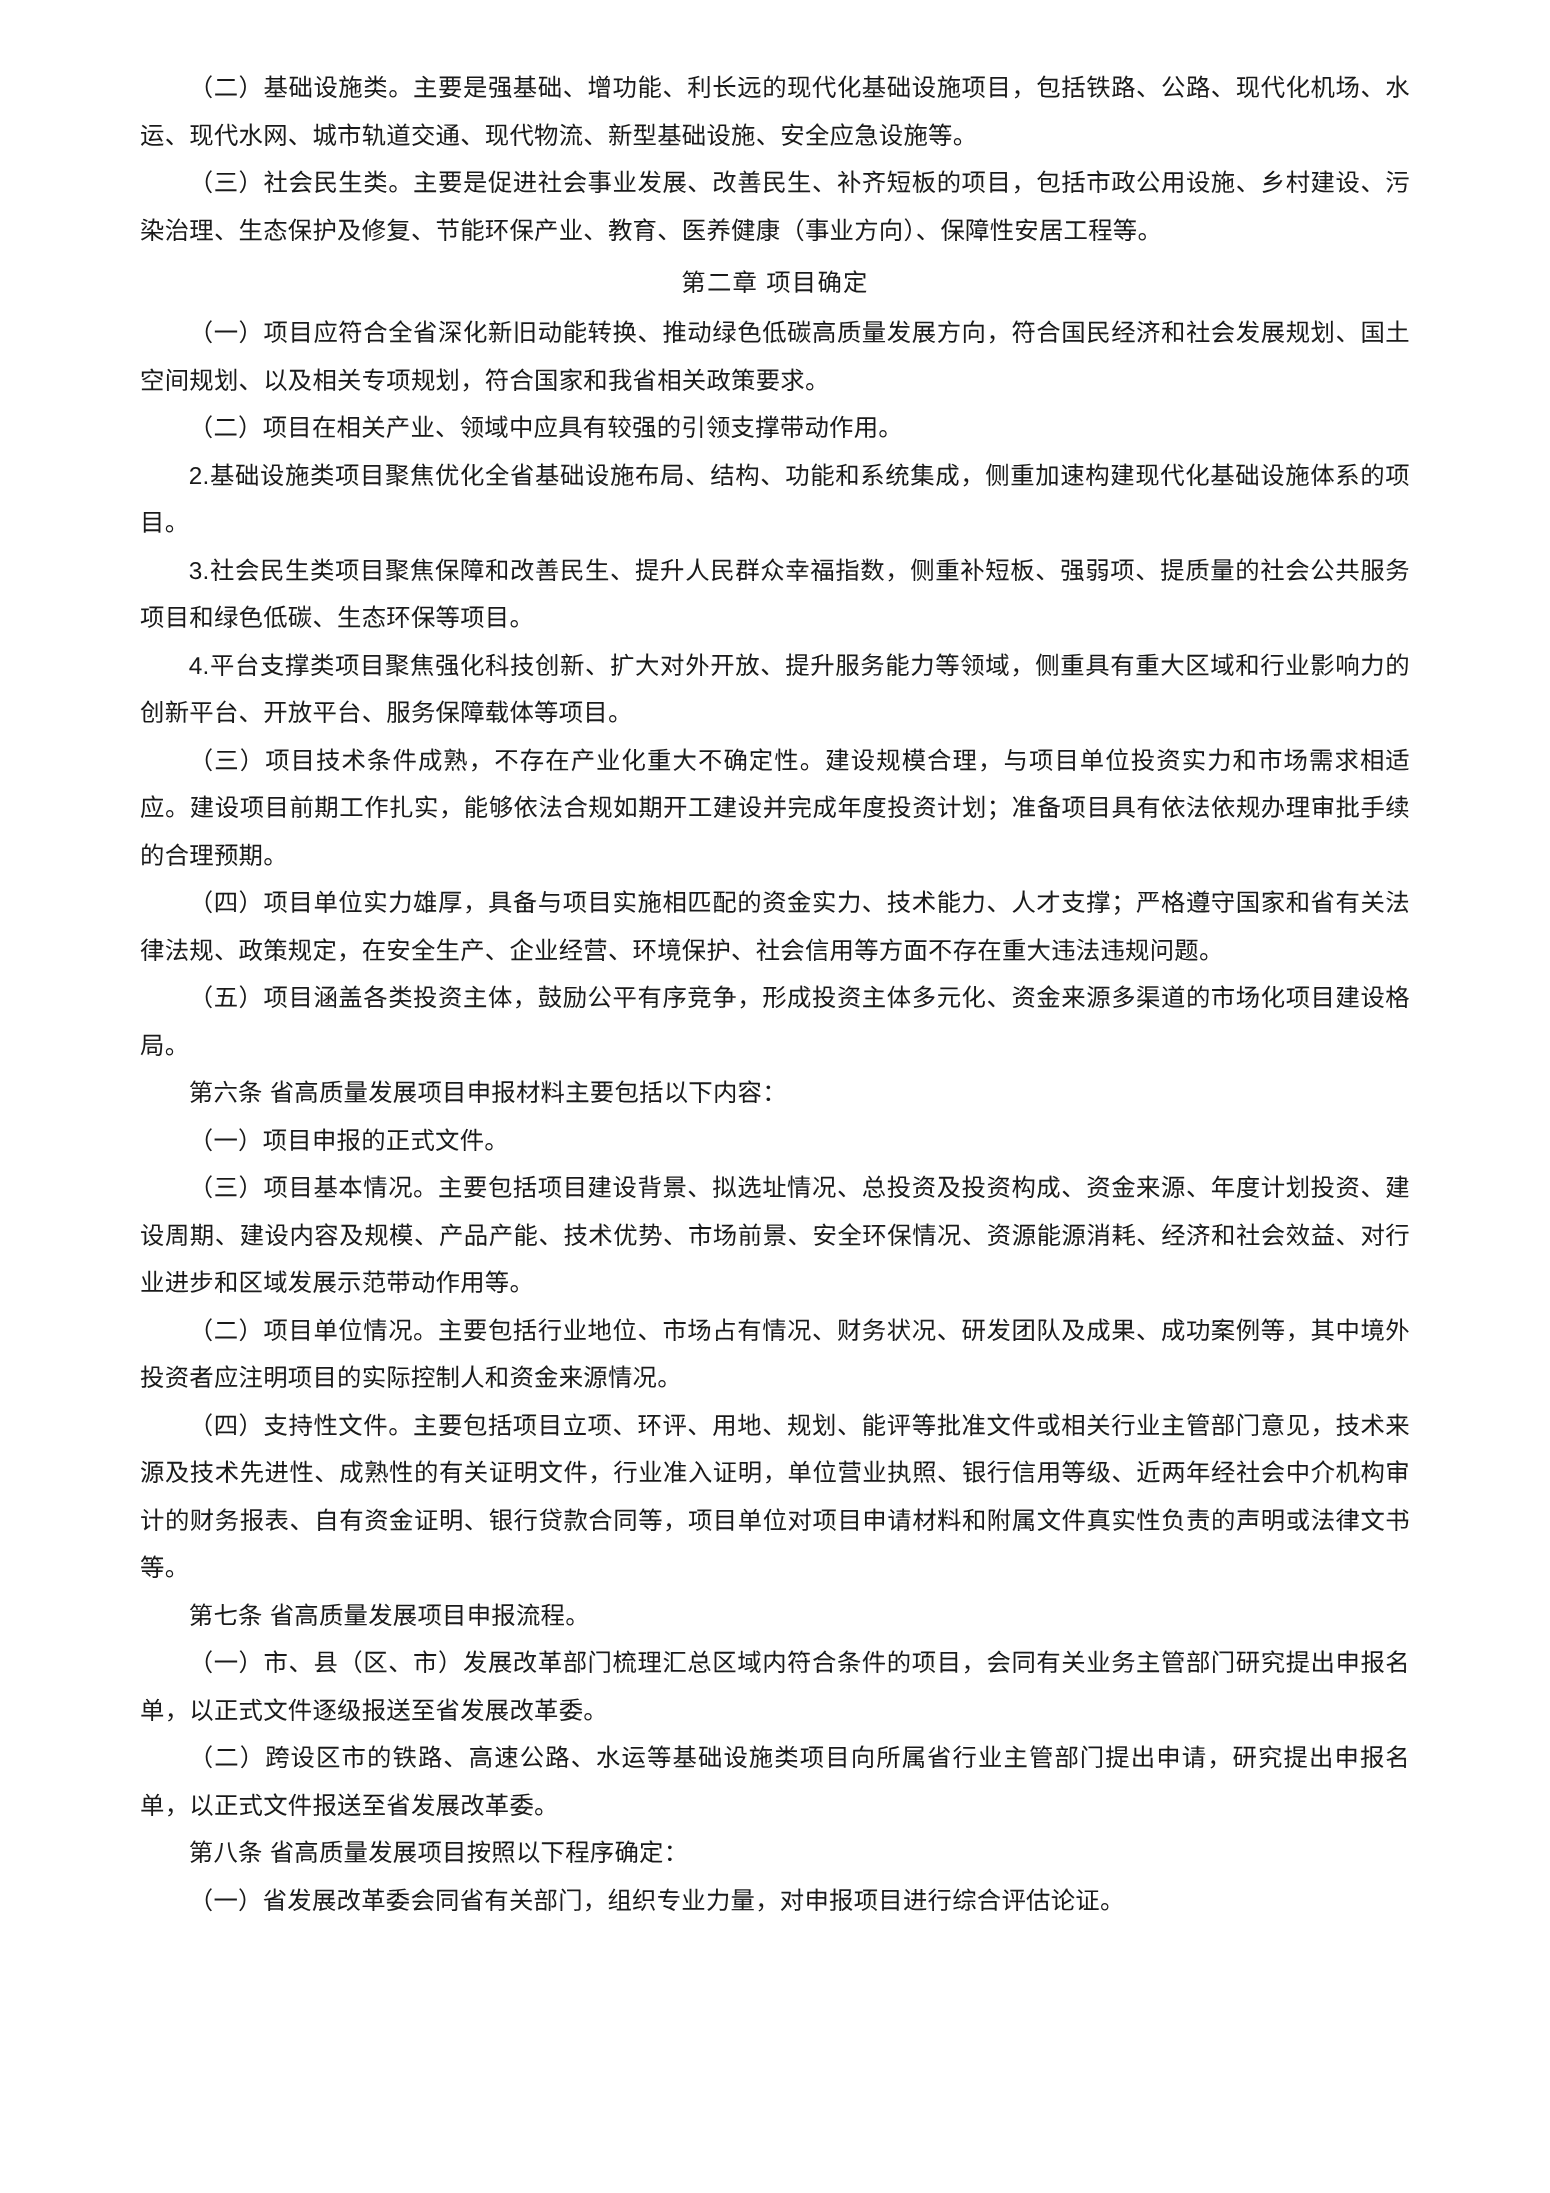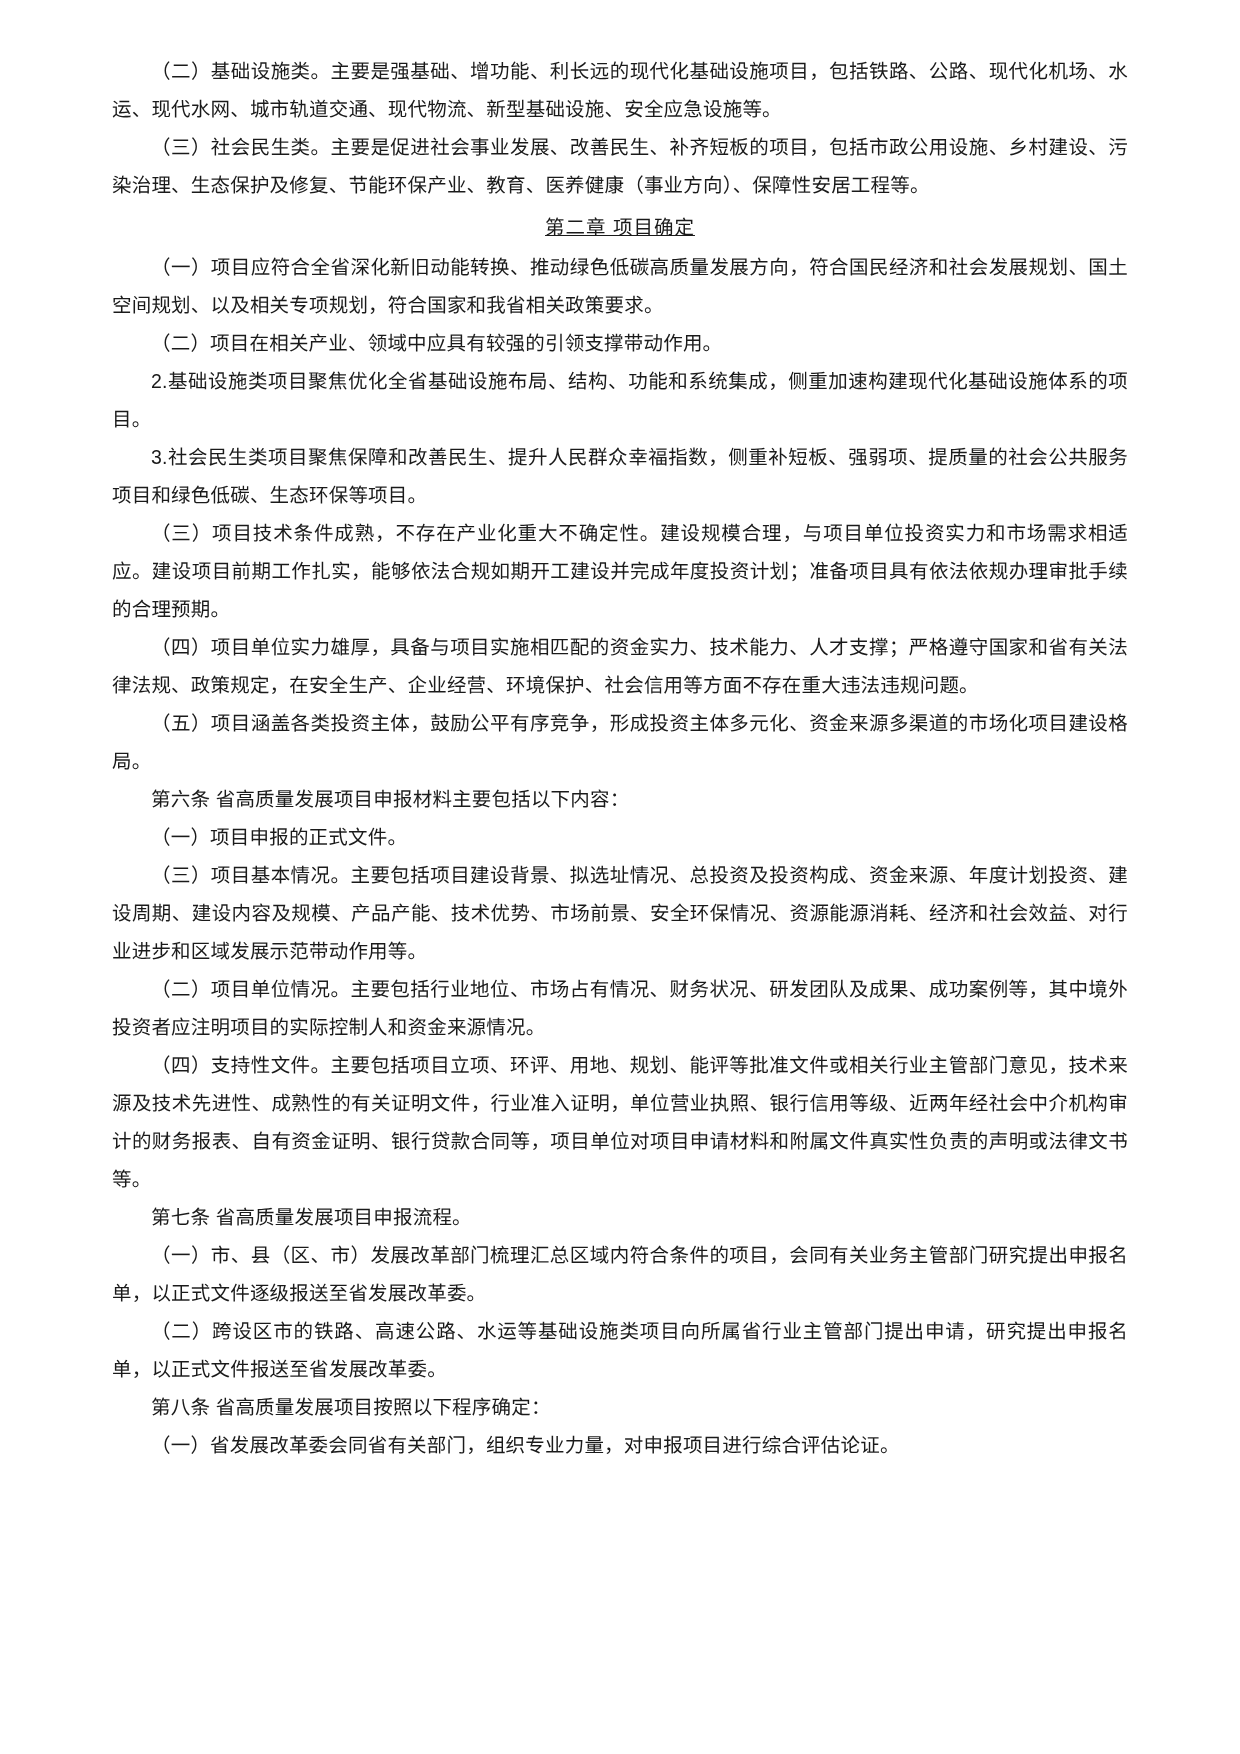--- a/index.html
+++ b/index.html
@@ -32,35 +32,35 @@
     margin: 0;
     padding: 0;
     text-indent: 2em;
   }
   p.chapter-title {
     margin: 4px 0 2px 0;
     padding: 0;
     text-indent: 0;
     text-align: center;
     letter-spacing: 1px;
-    text-decoration: underline;
   }
 </style>
 </head>
 <body>
 
 <div class="page">
   <div class="doc-body" id="doc-body">
       <p class="para">（二）基础设施类。主要是强基础、增功能、利长远的现代化基础设施项目，包括铁路、公路、现代化机场、水运、现代水网、城市轨道交通、现代物流、新型基础设施、安全应急设施等。</p>
       <p class="para">（三）社会民生类。主要是促进社会事业发展、改善民生、补齐短板的项目，包括市政公用设施、乡村建设、污染治理、生态保护及修复、节能环保产业、教育、医养健康（事业方向）、保障性安居工程等。</p>
       <p class="para chapter-title">第二章  项目确定</p>
       <p class="para">（一）项目应符合全省深化新旧动能转换、推动绿色低碳高质量发展方向，符合国民经济和社会发展规划、国土空间规划、以及相关专项规划，符合国家和我省相关政策要求。</p>
       <p class="para">（二）项目在相关产业、领域中应具有较强的引领支撑带动作用。</p>
       <p class="para">2.基础设施类项目聚焦优化全省基础设施布局、结构、功能和系统集成，侧重加速构建现代化基础设施体系的项目。</p>
       <p class="para">3.社会民生类项目聚焦保障和改善民生、提升人民群众幸福指数，侧重补短板、强弱项、提质量的社会公共服务项目和绿色低碳、生态环保等项目。</p>
+      <p class="para">4.平台支撑类项目聚焦强化科技创新、扩大对外开放、提升服务能力等领域，侧重具有重大区域和行业影响力的创新平台、开放平台、服务保障载体等项目。</p>
       <p class="para">（三）项目技术条件成熟，不存在产业化重大不确定性。建设规模合理，与项目单位投资实力和市场需求相适应。建设项目前期工作扎实，能够依法合规如期开工建设并完成年度投资计划；准备项目具有依法依规办理审批手续的合理预期。</p>
       <p class="para">（四）项目单位实力雄厚，具备与项目实施相匹配的资金实力、技术能力、人才支撑；严格遵守国家和省有关法律法规、政策规定，在安全生产、企业经营、环境保护、社会信用等方面不存在重大违法违规问题。</p>
       <p class="para">（五）项目涵盖各类投资主体，鼓励公平有序竞争，形成投资主体多元化、资金来源多渠道的市场化项目建设格局。</p>
       <p class="para">第六条 省高质量发展项目申报材料主要包括以下内容：</p>
       <p class="para">（一）项目申报的正式文件。</p>
       <p class="para">（三）项目基本情况。主要包括项目建设背景、拟选址情况、总投资及投资构成、资金来源、年度计划投资、建设周期、建设内容及规模、产品产能、技术优势、市场前景、安全环保情况、资源能源消耗、经济和社会效益、对行业进步和区域发展示范带动作用等。</p>
       <p class="para">（二）项目单位情况。主要包括行业地位、市场占有情况、财务状况、研发团队及成果、成功案例等，其中境外投资者应注明项目的实际控制人和资金来源情况。</p>
       <p class="para">（四）支持性文件。主要包括项目立项、环评、用地、规划、能评等批准文件或相关行业主管部门意见，技术来源及技术先进性、成熟性的有关证明文件，行业准入证明，单位营业执照、银行信用等级、近两年经社会中介机构审计的财务报表、自有资金证明、银行贷款合同等，项目单位对项目申请材料和附属文件真实性负责的声明或法律文书等。</p>
       <p class="para">第七条 省高质量发展项目申报流程。</p>
       <p class="para">（一）市、县（区、市）发展改革部门梳理汇总区域内符合条件的项目，会同有关业务主管部门研究提出申报名单，以正式文件逐级报送至省发展改革委。</p>

